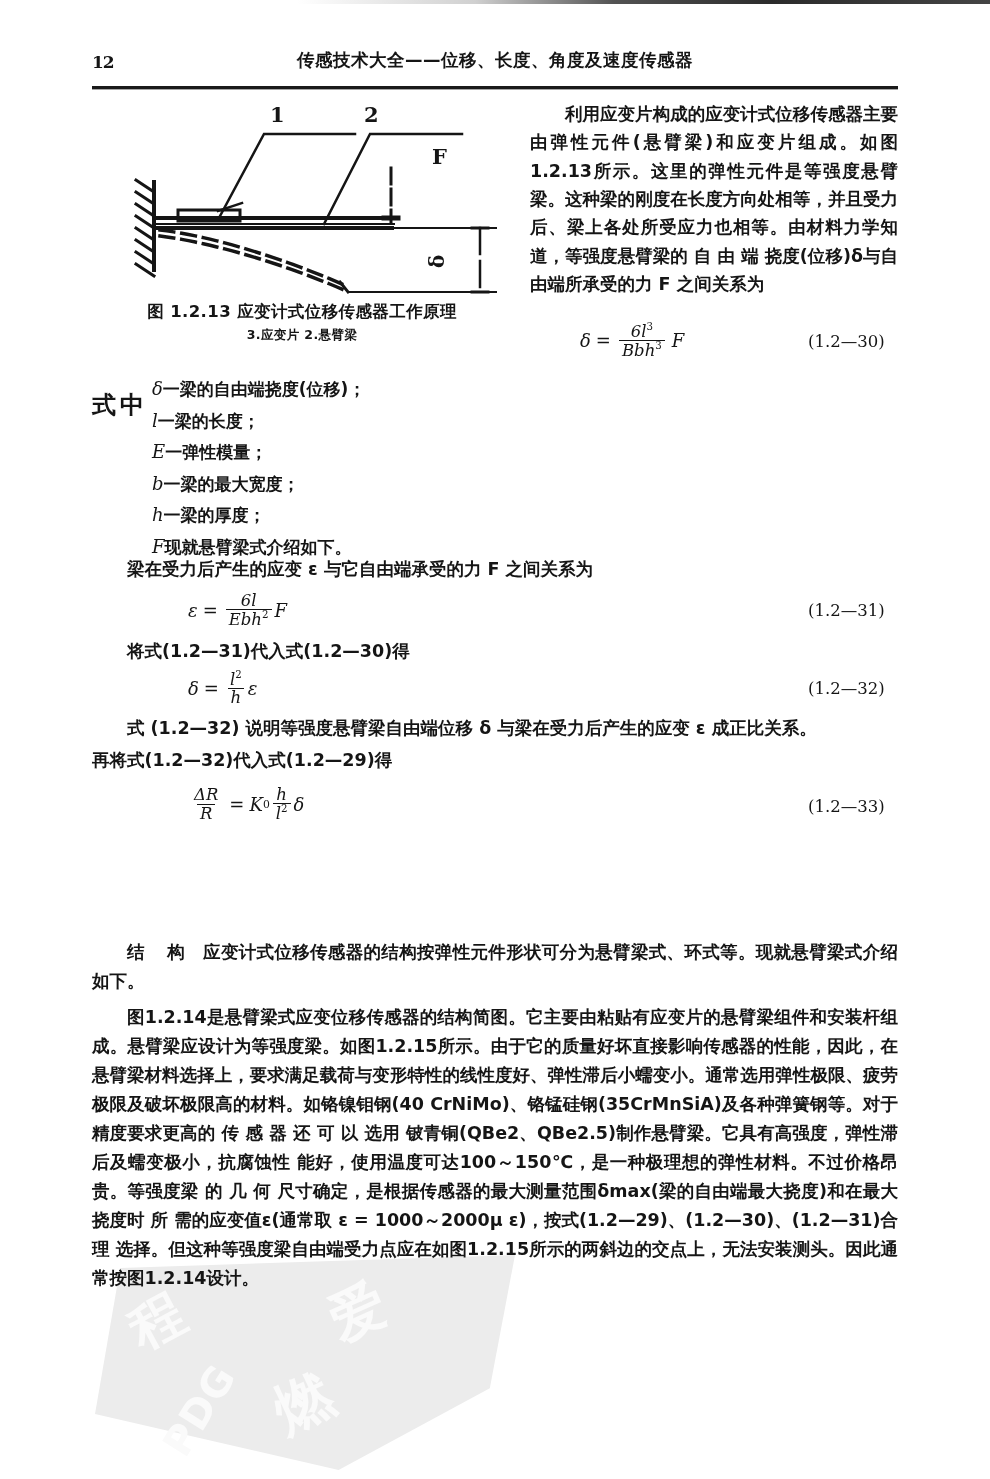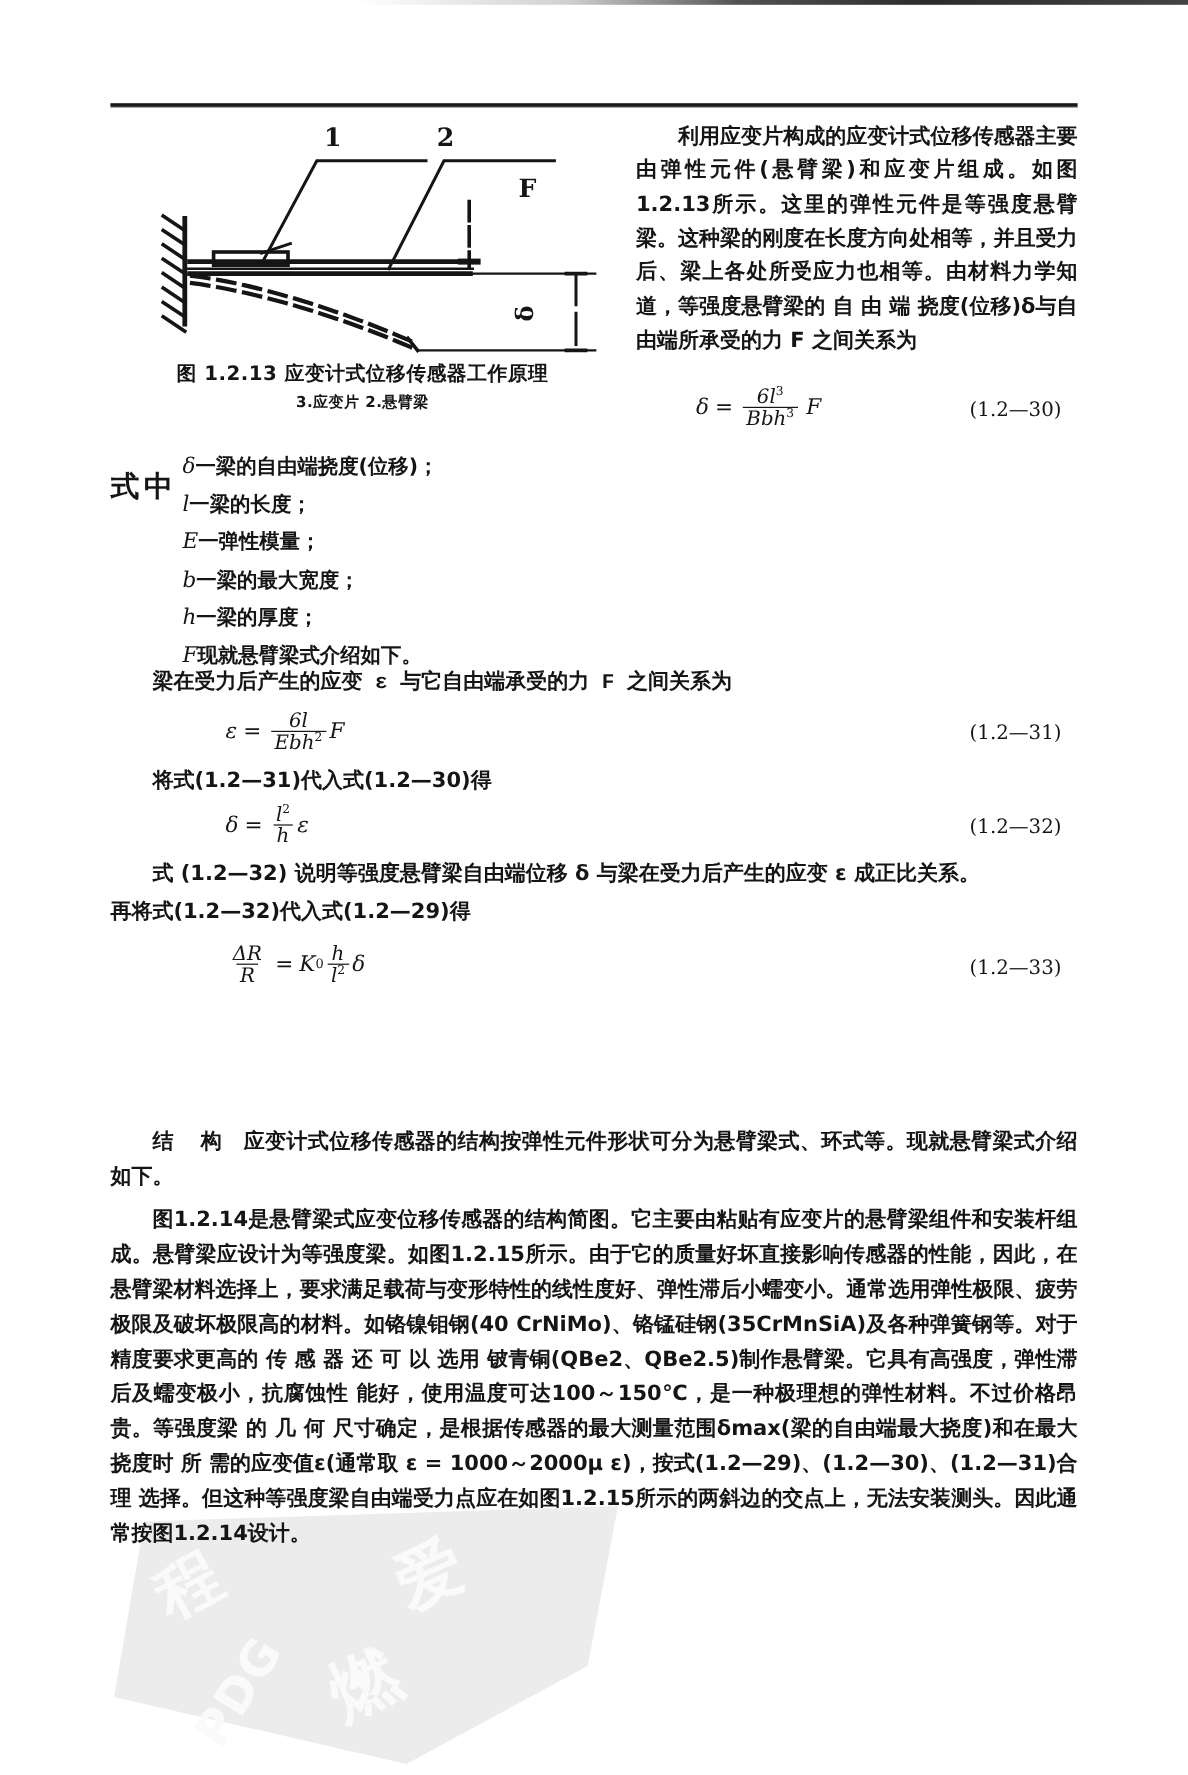--- a/index.html
+++ b/index.html
@@ -243,20 +243,24 @@
   <div class="wm-glyph wm-g1">程</div>
   <div class="wm-glyph wm-g2">燃</div>
   <div class="wm-glyph wm-g3">爱</div>
   <div class="wm-glyph wm-pdg">PDG</div>
 </div>
 
 <div class="scan-top-artifact"></div>
 
 <div class="page">
 
+  <div class="header">
+    <div class="folio">12</div>
+    <div class="head-title">传感技术大全——位移、长度、角度及速度传感器</div>
+  </div>
   <div class="head-rule"></div>
 
   <div class="fig-block">
     <div class="figure">
       <svg width="420" height="200" viewBox="0 0 420 200">
         <g stroke="#151515" fill="none" stroke-linecap="square">
 
           <line x1="62" y1="82" x2="62" y2="170" stroke-width="4"></line>
           <g stroke-width="3">
             <line x1="62" y1="92" x2="44" y2="80"></line>
@@ -327,21 +331,21 @@
     <ul class="where-list">
       <li><span class="sym">δ</span><span>一梁的自由端挠度(位移)；</span></li>
       <li><span class="sym">l</span><span>一梁的长度；</span></li>
       <li><span class="sym">E</span><span>一弹性模量；</span></li>
       <li><span class="sym">b</span><span>一梁的最大宽度；</span></li>
       <li><span class="sym">h</span><span>一梁的厚度；</span></li>
       <li><span class="sym">F</span><span>现就悬臂梁式介绍如下。</span></li>
     </ul>
   </div>
 
-  <div class="para indent" style="top:555px;font-family:Liberation Mono, monospace;">梁在受力后产生的应变 ε 与它自由端承受的力 F 之间关系为</div>
+  <div class="para indent" style="top:555px;">梁在受力后产生的应变 ε 与它自由端承受的力 F 之间关系为</div>
 
   <div class="eq-row" style="left:188px; top:592px;">
     <span class="eq-body">
       <span class="ital">ε</span>
       <span style="margin:0 5px">=</span>
       <span class="frac">
         <span class="num"><span class="ital">6l</span></span>
         <span class="den"><span class="ital">Ebh</span><sup class="sm">2</sup></span>
       </span>
       <span class="ital">F</span>

